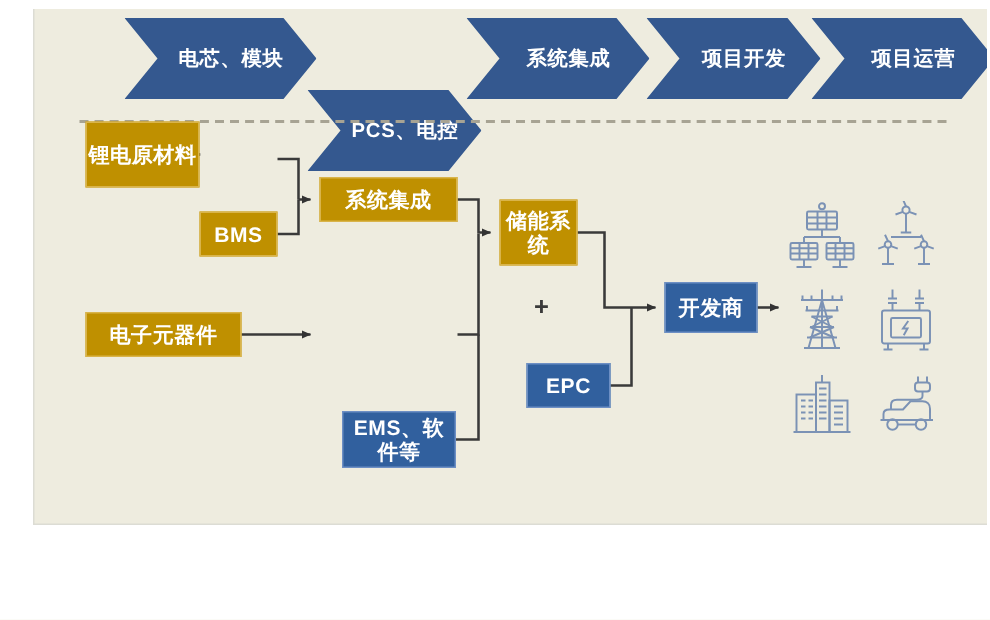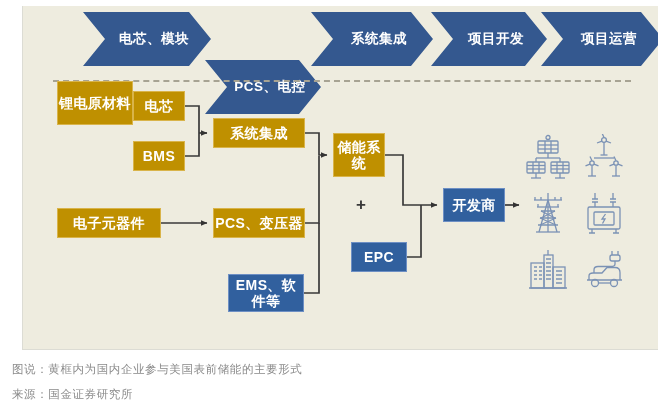--- a/index.html
+++ b/index.html
@@ -275,26 +275,24 @@
     <svg style="position:absolute;left:0;top:0;width:636px;height:344px;z-index:2;" viewBox="0 0 636 344" xmlns="http://www.w3.org/2000/svg">
       <defs>
         <marker id="ah2" markerWidth="7" markerHeight="7" refX="6" refY="3.2" orient="auto" markerUnits="userSpaceOnUse">
           <path d="M0,0.4 L6.4,3.2 L0,6 Z" fill="#333333"></path>
         </marker>
       </defs>
       <path d="M96,97 L104,97" stroke="#3a3a3a" stroke-width="1.7" fill="none" marker-end="url(#ah2)"></path>
     </svg>
 
     <div class="node gold" id="n-raw">锂电原材料</div>
-    <div class="node gold" id="n-cell">电芯</div>
     <div class="node gold" id="n-bms">BMS</div>
     <div class="node gold" id="n-mod">系统集成</div>
     <div class="node gold" id="n-ess">储能系统</div>
     <div class="node gold" id="n-elec">电子元器件</div>
-    <div class="node gold" id="n-pcs">PCS、变压器</div>
     <div class="node blue" id="n-ems">EMS、软件等</div>
     <div class="node blue" id="n-epc">EPC</div>
     <div class="node blue" id="n-dev">开发商</div>
 
     <div id="plus-sign">+</div>
 
     <div id="icon-panel">
 
       <div class="icon-cell">
         <svg width="44" height="46" viewBox="0 0 44 46" fill="none" stroke="#7b92b5" stroke-width="1.3">
@@ -392,18 +390,14 @@
           <path d="M5 34 L40 34"></path>
           <circle cx="13" cy="37" r="3.5"></circle>
           <circle cx="32" cy="37" r="3.5"></circle>
           <path d="M16.5 37 L28.5 37"></path>
         </svg>
       </div>
 
     </div>
   </div>
 
-  <div id="captions">
-    <div class="caption-line" id="caption-note">图说：黄框内为国内企业参与美国表前储能的主要形式</div>
-    <div class="caption-line" id="caption-source">来源：国金证券研究所</div>
-  </div>
 
 </div>
 
 </body></html>

